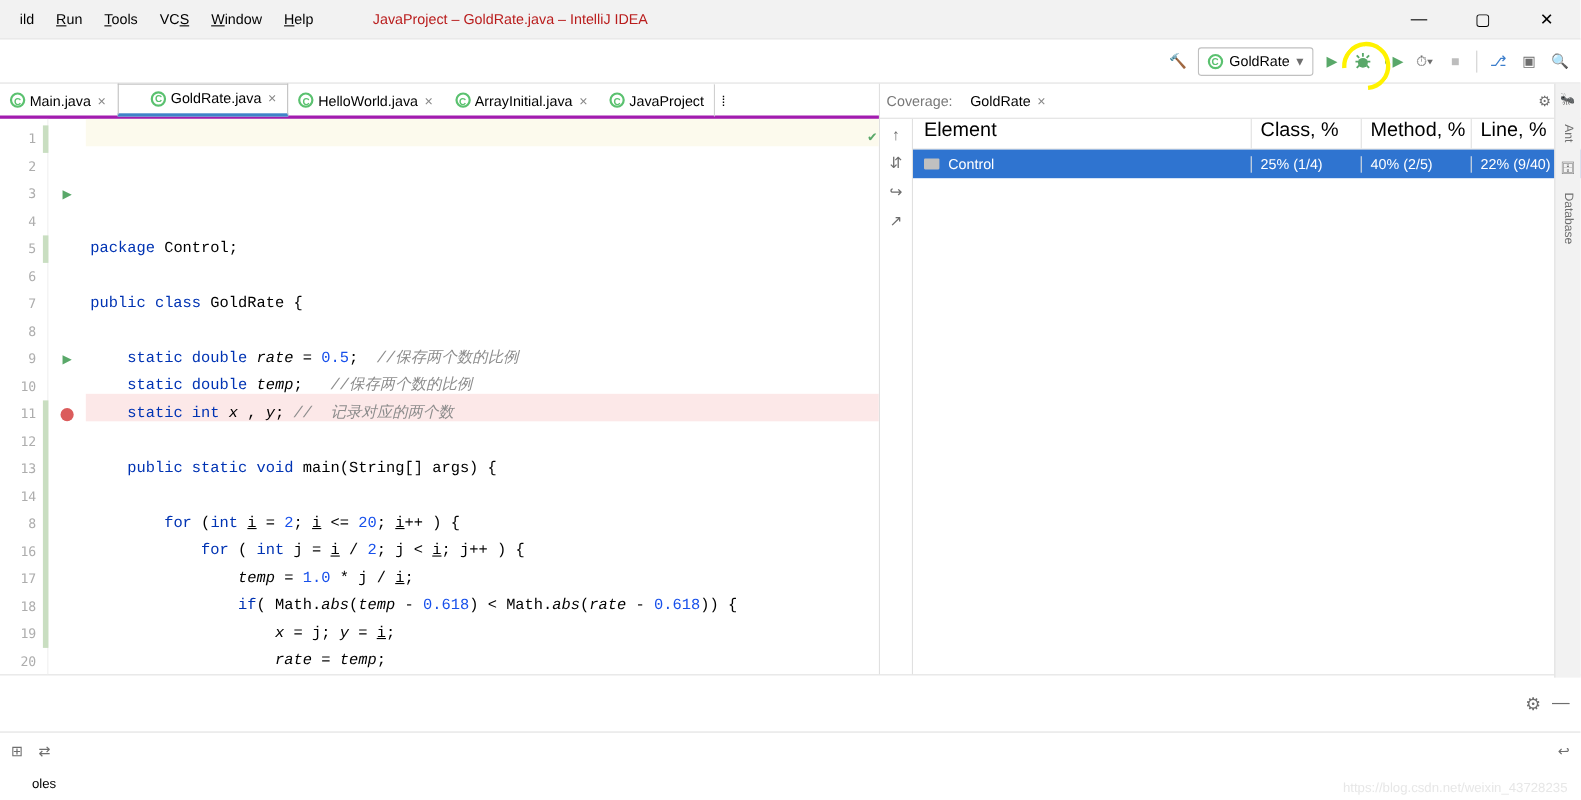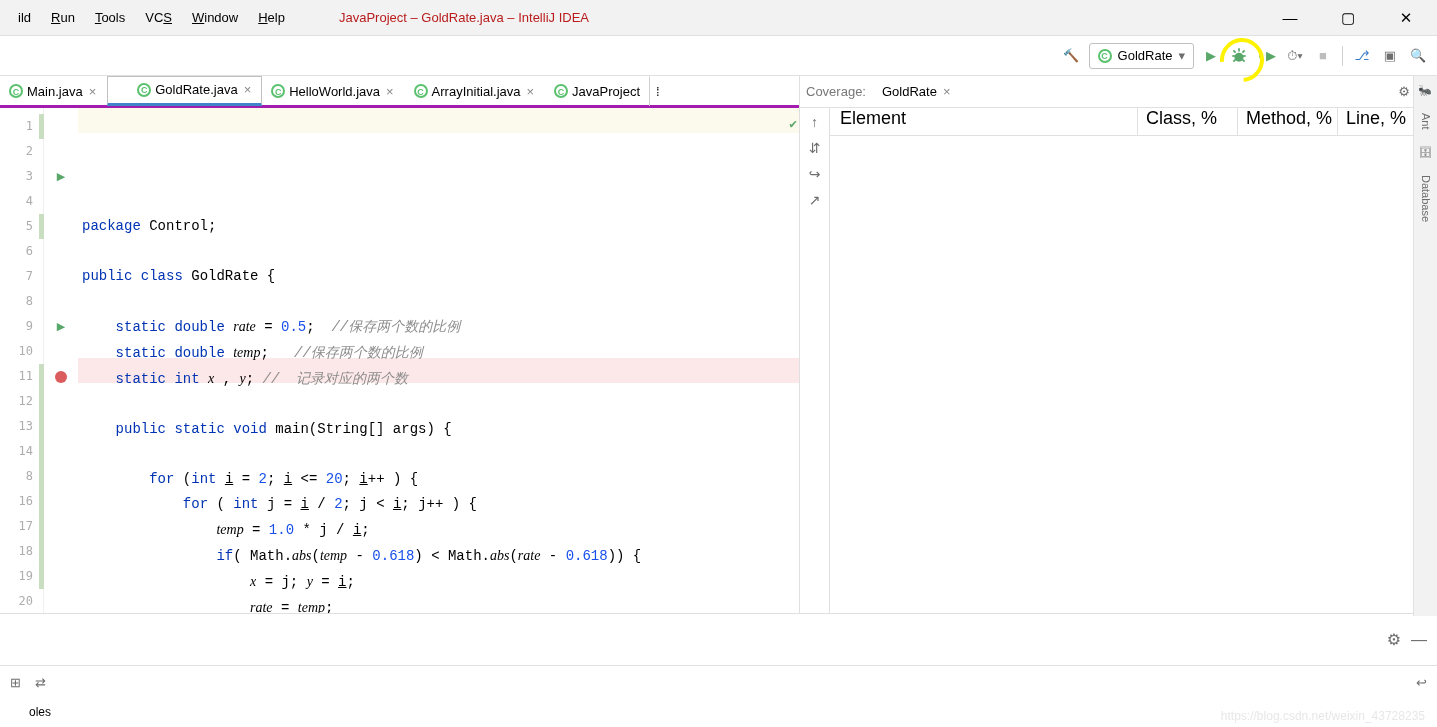--- a/index.html
+++ b/index.html
@@ -37,21 +37,21 @@
 .gutter { width:44px; background:#fff; border-right:1px solid #f0f0f0; text-align:right; color:#adadad; font-size:12px; font-family:"Consolas",monospace; padding-top:6px;}
 .gutter .ln { height:25px; padding-right:10px; line-height:25px;}
 .marker-col { width:34px; padding-top:6px;}
 .marker-col .mk { height:25px; display:flex; align-items:center; justify-content:center;}
 .play { color:#59a869; font-size:11px;}
 .bp { width:12px; height:12px; border-radius:50%; background:#db5c5c;}
 .code { flex:1; font-family:"Consolas","Courier New",monospace; font-size:14px; line-height:25px; padding:6px 0 0 4px; position:relative; white-space:pre;}
 .kw { color:#0033b3;}
 .cmt { color:#8c8c8c; font-style:italic;}
 .num { color:#1750eb;}
-.it { font-style:italic;font-family:Liberation Serif, serif;}
+.it { font-style:italic;}
 .cursor-line { position:absolute; left:0; right:0; height:25px; background:#fcfaed;}
 .bp-line { position:absolute; left:0; right:0; height:25px; background:#fce8e8;}
 .err-stripe { position:absolute; right:2px; top:4px; color:#59a869; font-size:13px;}
 .green-bar { position:absolute; width:5px; background:#c9dec1;}
 .gb1 { left:39px; top:6px; height:25px;}
 .gb5 { left:39px; top:106px; height:25px;}
 .gb11 { left:39px; top:256px; height:225px;}
 
 
 .cov-panel { flex:1; display:flex; flex-direction:column;}
@@ -257,20 +257,29 @@
         <span>↪</span>
         <span>↗</span>
       </div>
       <div class="cov-main">
         <div class="cov-table-head">
           <div class="ch-el">Element</div>
           <div class="ch-c">Class, %</div>
           <div class="ch-c">Method, %</div>
           <div class="ch-c">Line, %</div>
         </div>
+        <div class="cov-row">
+          <div class="cr-el">
+              <span class="fdr"></span>
+              <span>Control</span>
+            </div>
+          <div class="ch-c">25% (1/4)</div>
+          <div class="ch-c">40% (2/5)</div>
+          <div class="ch-c">22% (9/40)</div>
+        </div>
       </div>
     </div>
   </div>
 </div>
 
 <div class="right-rail">
   <span>🐜</span>
   <span class="rail-lbl">Ant</span>
   <span>🗄</span>
   <span class="rail-lbl">Database</span>

